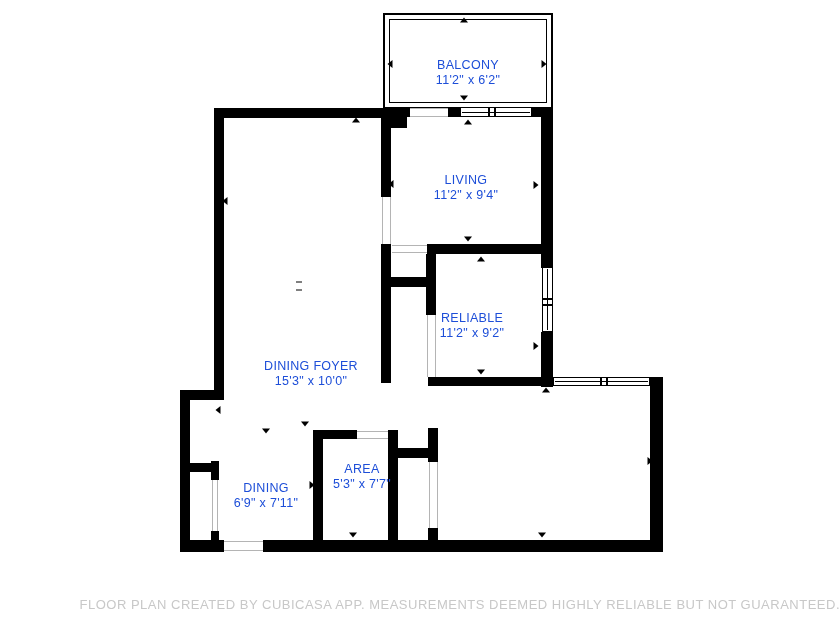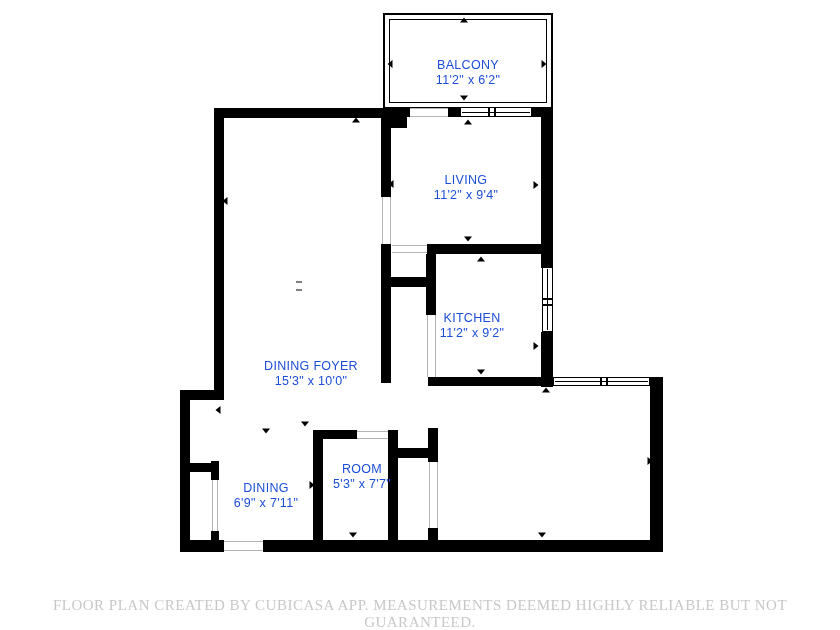--- a/index.html
+++ b/index.html
@@ -19,22 +19,22 @@
   .railing.inner{border-width:1px;}
   .tick{position:absolute;width:0;height:0;transform:translate(-50%,-50%);}
   .tick.up{border-left:4px solid transparent;border-right:4px solid transparent;border-bottom:5px solid #000;}
   .tick.down{border-left:4px solid transparent;border-right:4px solid transparent;border-top:5px solid #000;}
   .tick.left{border-top:4px solid transparent;border-bottom:4px solid transparent;border-right:5px solid #000;}
   .tick.right{border-top:4px solid transparent;border-bottom:4px solid transparent;border-left:5px solid #000;}
   .tick.ibar{width:6px;height:7px;border-top:1.5px solid #000;border-bottom:1.5px solid #000;
     background:linear-gradient(to right,transparent 42%,#000 42%,#000 58%,transparent 58%);}
   .room-label{position:absolute;transform:translate(-50%,-50%);text-align:center;color:#1d4ed8;
     font-size:12.5px;line-height:15px;letter-spacing:0.3px;white-space:nowrap;}
-  .footer{position:absolute;left:0;right:0;top:597px;text-align:center;font-size:15px;
-    letter-spacing:0.5px;color:#c8c8c8;font-family:Liberation Serif, serif;}
+  .footer{position:absolute;left:0;right:0;top:597px;text-align:right;font-size:13px;
+    letter-spacing:0.5px;color:#c8c8c8;}
 </style>
 </head>
 <body>
 
 <div class="canvas">
   <div id="plan">
       <div class="railing" style="left: 383px; top: 13px; width: 170px; height: 96px; position: absolute;"></div>
       <div class="railing inner" style="left: 389px; top: 19px; width: 158px; height: 84px; position: absolute;"></div>
       <div class="opening h" style="left: 407px; top: 108px; width: 41px; height: 9px; position: absolute;"></div>
       <div class="opening v" style="left: 382px; top: 197px; width: 9px; height: 47px; position: absolute;"></div>
@@ -114,30 +114,30 @@
 
   <div class="room-label" style="left:468px;top:73px">
     <div>BALCONY</div>
     <div>11'2" x 6'2"</div>
   </div>
   <div class="room-label" style="left:466px;top:188px">
     <div>LIVING</div>
     <div>11'2" x 9'4"</div>
   </div>
   <div class="room-label" style="left:472px;top:326px">
-    <div>KITCHEN</div>
+    <div>RELIABLE</div>
     <div>11'2" x 9'2"</div>
   </div>
   <div class="room-label" style="left:311px;top:374px">
     <div>DINING FOYER</div>
     <div>15'3" x 10'0"</div>
   </div>
   <div class="room-label" style="left:266px;top:496px">
     <div>DINING</div>
     <div>6'9" x 7'11"</div>
   </div>
   <div class="room-label" style="left:362px;top:477px">
-    <div>ROOM</div>
+    <div>AREA</div>
     <div>5'3" x 7'7"</div>
   </div>
 
   <div class="footer">FLOOR PLAN CREATED BY CUBICASA APP. MEASUREMENTS DEEMED HIGHLY RELIABLE BUT NOT GUARANTEED.</div>
 </div>
 
 </body></html>

